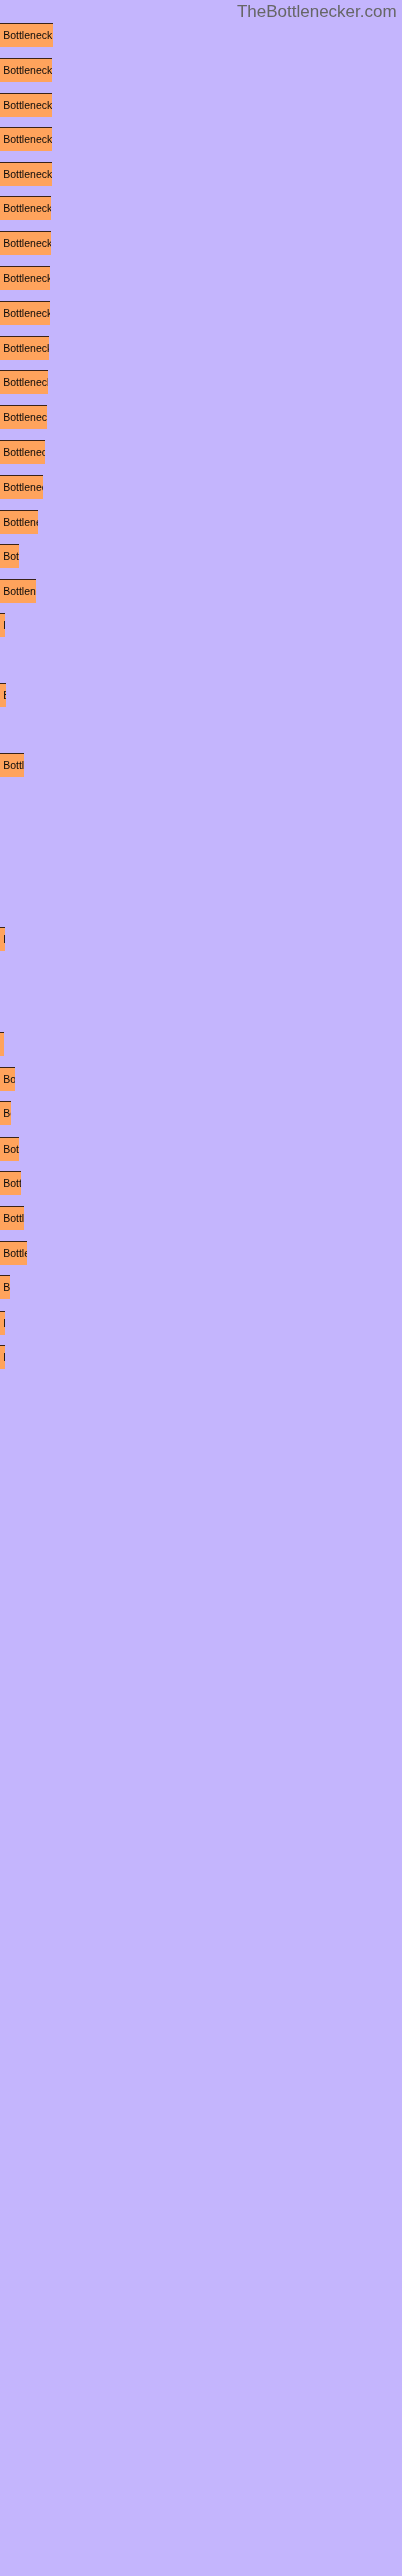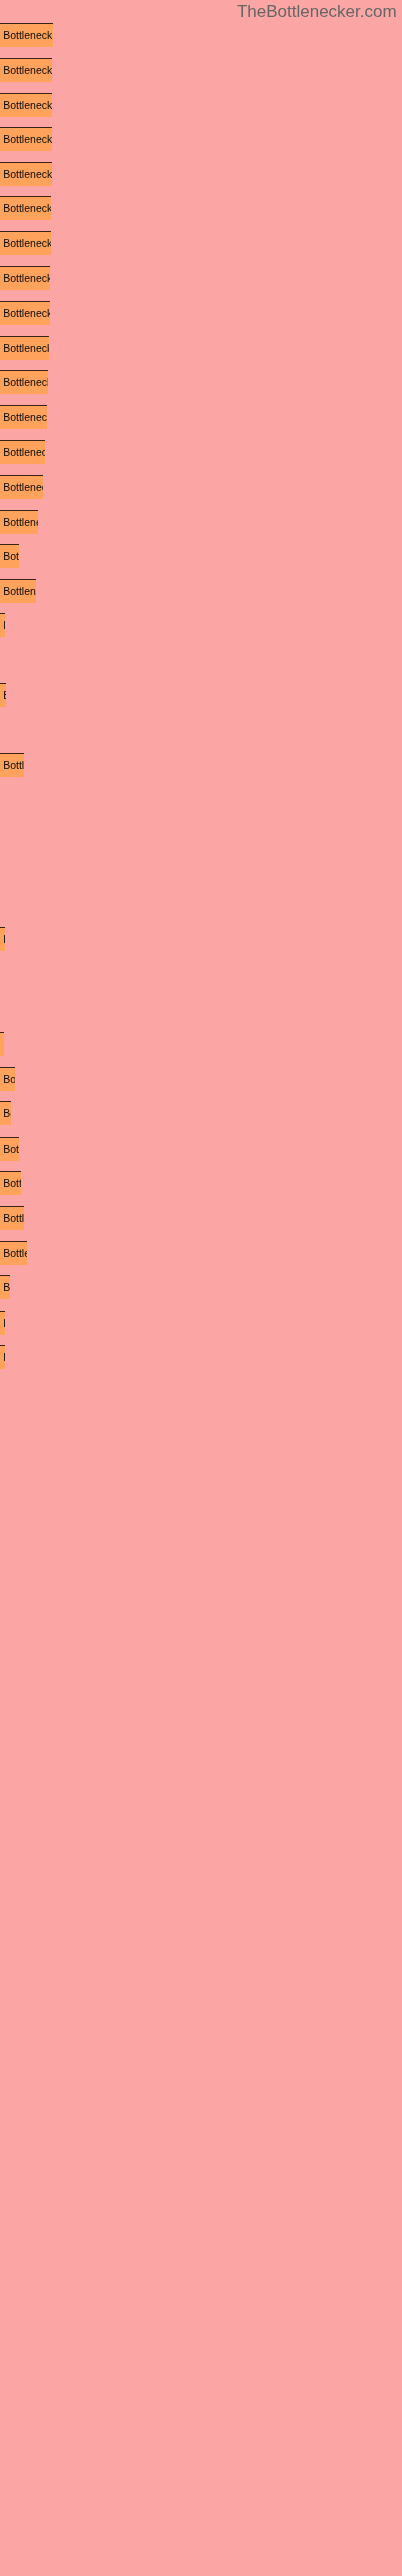--- a/index.html
+++ b/index.html
@@ -11,21 +11,21 @@
     width: 403px;
     height: 2576px;
     position: relative;
     overflow: hidden;
     font-family: "Liberation Sans", sans-serif;
   }
   #page-root {
     position: relative;
     width: 403px;
     height: 2576px;
-    background: #fca5a5;
+    background: #c4b5fd;
   }
   .site-title {
     position: absolute;
     right: 6.4px;
     top: 1.6px;
     font-size: 17px;
     line-height: 19.3px;
     color: #666666;
     font-family: "Liberation Sans", sans-serif;
     white-space: nowrap;

